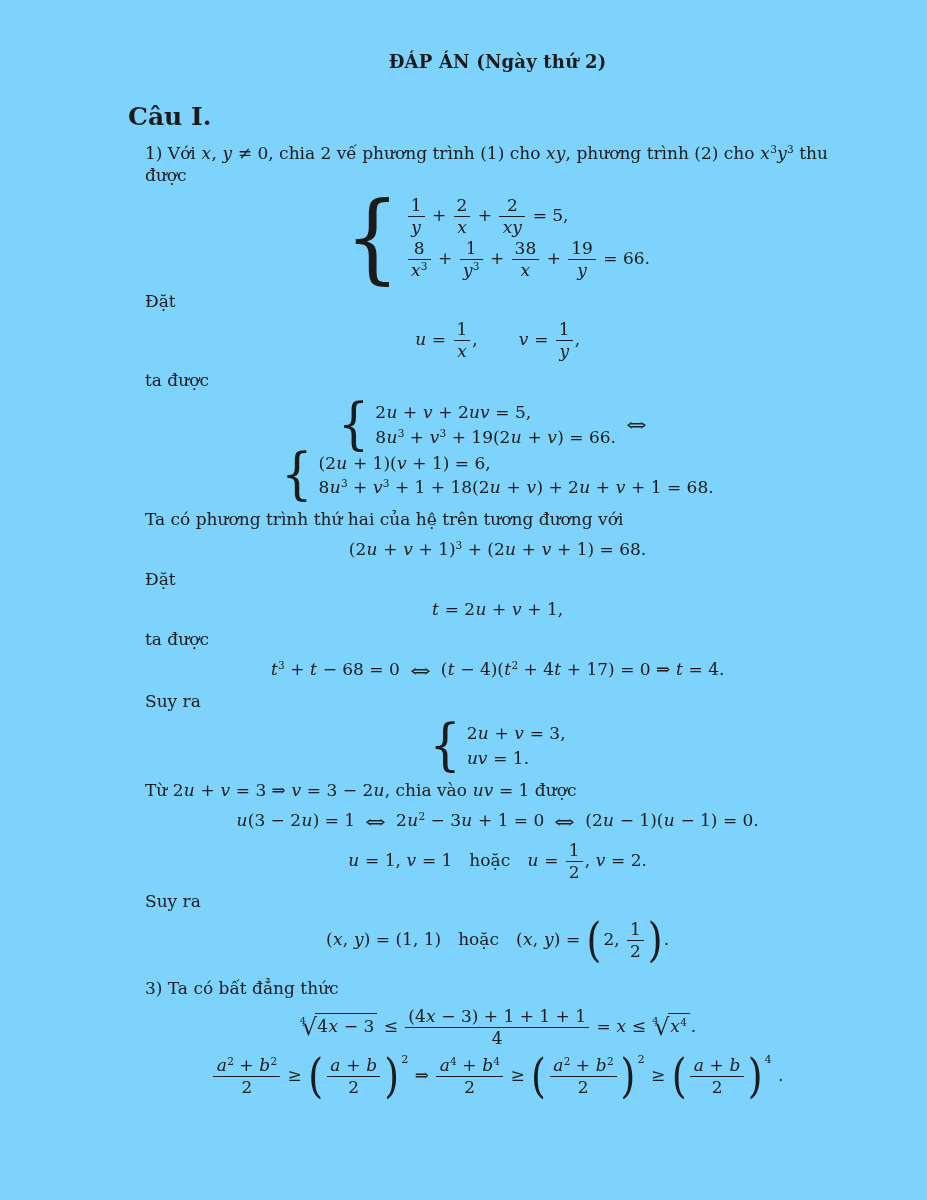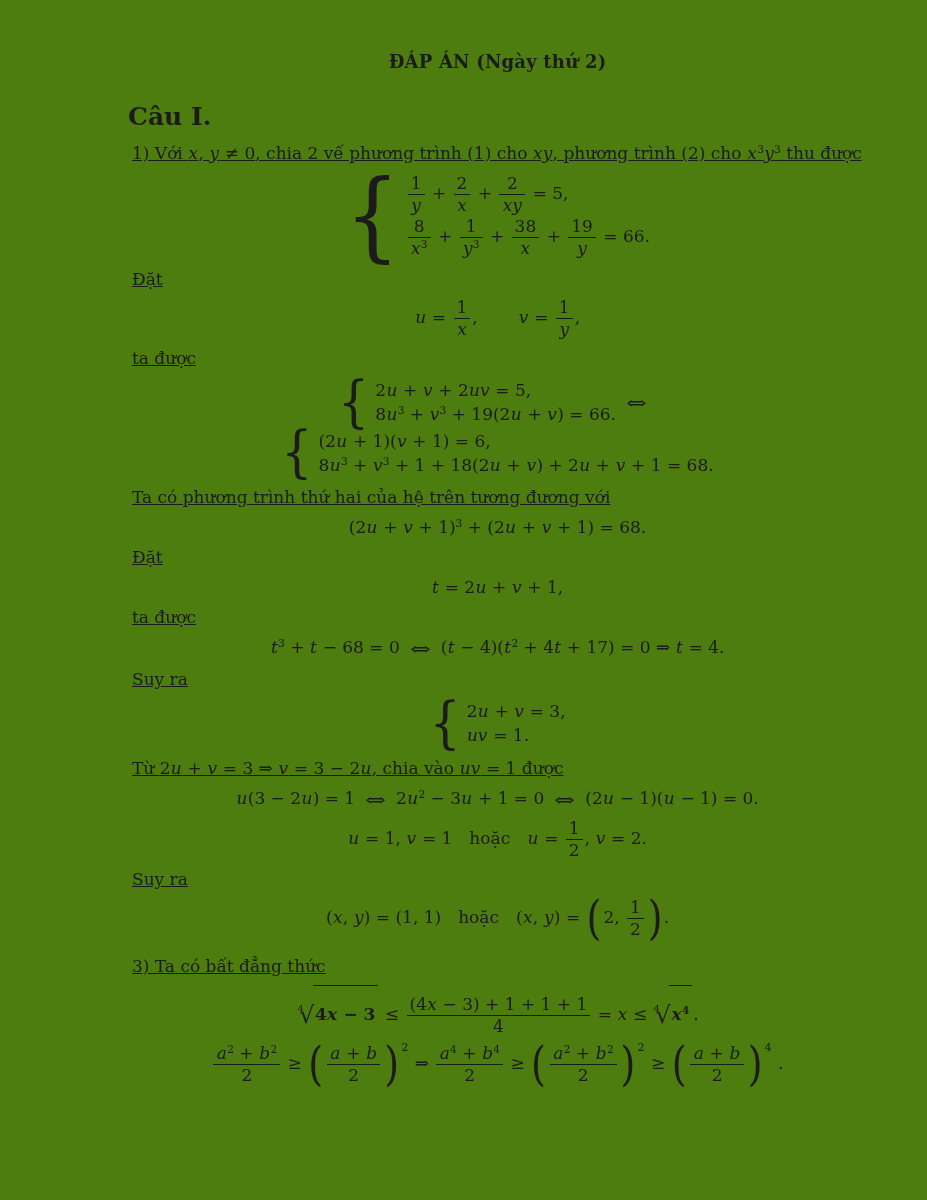--- a/index.html
+++ b/index.html
@@ -1,42 +1,42 @@
 <!DOCTYPE html>
 <html><head>
 <meta charset="utf-8">
 <style>
   html,body{margin:0;padding:0;background:#e8e8e8;}
   .page{
     width:927px;height:1200px;box-sizing:border-box;
-    background:#4d7c0f;color:#1b1b1b;
+    background:#7dd3fc;color:#1b1b1b;
     font-family:"DejaVu Serif", serif;font-size:17px;line-height:1.3;
     padding:50px 60px 0 128px;position:relative;overflow:hidden;margin:0 auto;
   }
   .doc-title{font-size:18px;font-weight:bold;text-align:center;margin:0;letter-spacing:0.2px;}
   .section-heading{font-size:25px;font-weight:bold;margin:28px 0 6px 0;}
-  .para{margin:8px 4px;text-align:left;text-decoration:underline;}
+  .para{margin:8px 17px;text-align:left;}
   .display{margin:8px 0;text-align:center;}
   .rm{font-style:normal;}
   .m i{font-style:italic;padding:0 0.3px;}
   .sup{font-size:0.62em;vertical-align:0.55em;line-height:0;}
   .spc{display:inline-block;}
   .arrow{display:inline-block;transform:scaleX(1.4);margin:0 13px;vertical-align:middle;font-size:1.05em;}
   .frac{display:inline-block;vertical-align:middle;text-align:center;margin:0 2px;line-height:1.12;}
   .frac .num{display:block;padding:0 3px 1px 3px;}
   .frac .den{display:block;border-top:1.4px solid #1b1b1b;padding:1px 3px 0 3px;}
   .cases{display:inline-flex;align-items:center;vertical-align:middle;text-align:left;}
   .cbrace{display:inline-block;line-height:0.72;transform:scaleY(1.14);transform-origin:center;
           margin-right:6px;font-weight:300;}
   .crows{display:inline-block;}
   .crow{display:block;margin:2px 0;white-space:nowrap;}
   .root{display:inline-block;white-space:nowrap;margin:0 1px;}
   .rdeg{font-size:0.58em;vertical-align:0.85em;margin-right:-0.42em;position:relative;z-index:1;}
   .rsign{font-size:1.38em;vertical-align:-0.14em;line-height:0;}
-  .rarg{display:inline-block;border-top:1.4px solid #1b1b1b;padding:17px 3px 0 2px;margin-left:-1.5px;font-weight:bold;}
+  .rarg{display:inline-block;border-top:1.4px solid #1b1b1b;padding:1px 3px 0 2px;margin-left:-1.5px;}
   .bigp{display:inline-flex;align-items:center;vertical-align:middle;margin:0 1px;}
   .bigp .pg{display:inline-block;line-height:0.78;transform:scaleY(1.22);transform-origin:center;font-weight:300;}
   .bigp .pi{display:inline-block;padding:0 2px;}
   .psup{font-size:0.66em;align-self:flex-start;margin-top:-3px;margin-left:2px;}
 </style>
 </head>
 <body>
 
 <div class="page">
   <h1 class="doc-title">ĐÁP ÁN (Ngày thứ 2)</h1>

